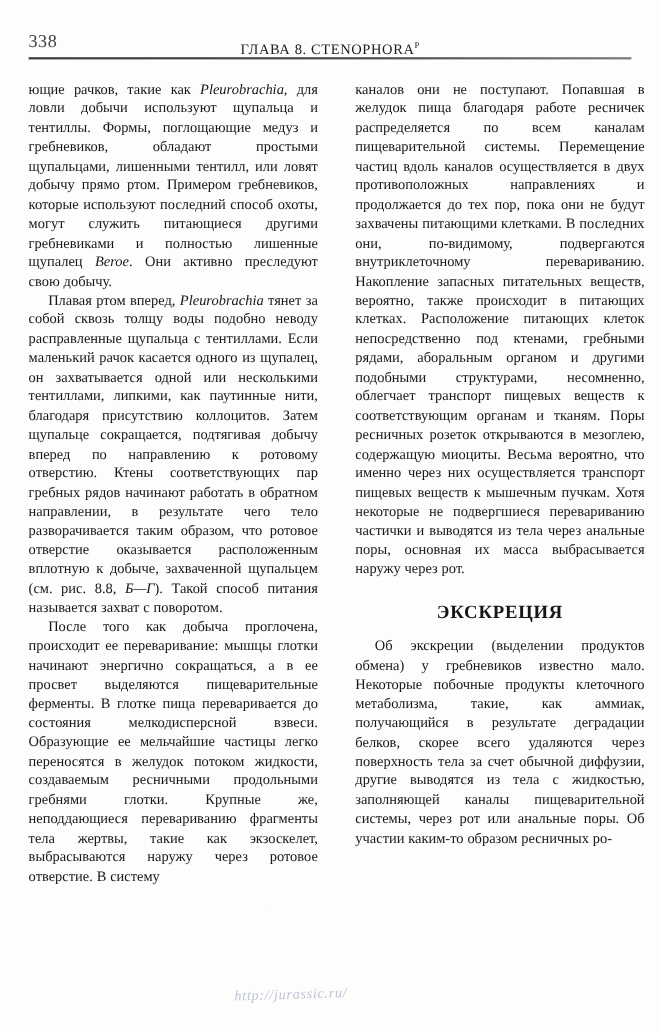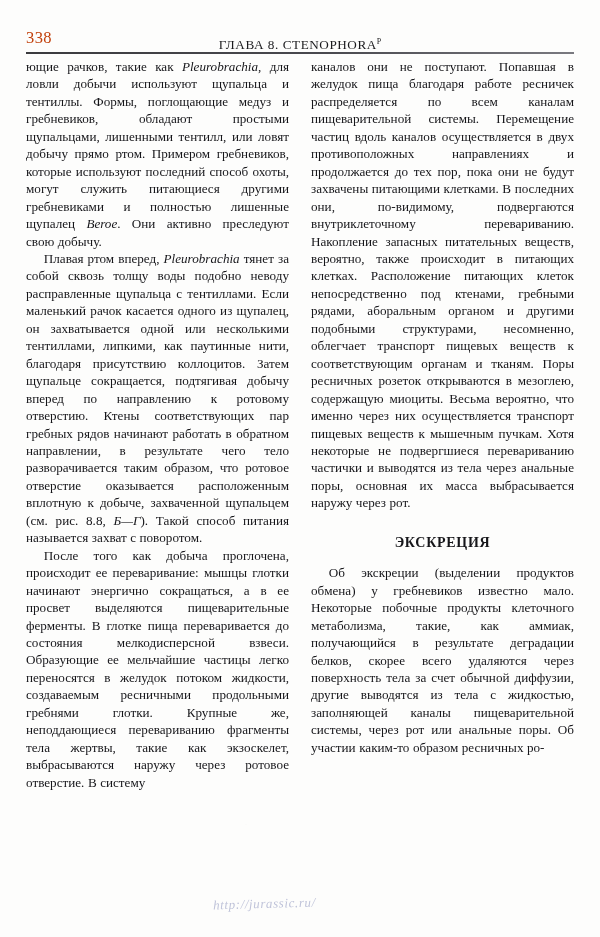--- a/index.html
+++ b/index.html
@@ -31,21 +31,21 @@
     top: 28px;
     width: 548px;
     height: 22px;
   }
   .folio {
     position: absolute;
     left: 0;
     top: 0;
     font-size: 16.5px;
     letter-spacing: .4px;
-    color: #c2410c;
+    color: #404040;
   }
   .runhead-title {
     position: absolute;
     left: 0;
     right: 0;
     top: 9px;
     text-align: center;
     font-size: 13.2px;
     letter-spacing: .55px;
     color: #1b1b1e;
@@ -63,25 +63,25 @@
     width: 548px;
     height: 2px;
     background: linear-gradient(to right, #2a2a2e 0%, #3a3a40 55%, #6e6e75 100%);
     opacity: .92;
   }
 
   
   .columns {
     position: absolute;
     left: 26px;
-    top: 58px;
+    top: 72px;
     width: 548px;
     height: 820px;
     display: flex;
-    gap: 22px;
+    gap: 34px;
   }
   .col {
     width: 263px;
     flex: 0 0 263px;
   }
 
   p.para {
     margin: 0;
     font-size: 13.15px;
     line-height: 17.45px;
@@ -94,21 +94,21 @@
   p.para.noindent { text-indent: 0; }
 
   .it { font-style: italic; }
   .bd { font-weight: normal; }
 
   
   .section-head {
     margin: 21px 0 12px 0;
     text-align: center;
     font-weight: bold;
-    font-size: 14px;
+    font-size: 17px;
     line-height: 19.5px;
     letter-spacing: .7px;
   }
   .section-head .l1 { display: block; }
   .section-head .l2 { display: block; letter-spacing: .25px; }
 
   
   .watermark {
     position: absolute;
     left: 213px;

